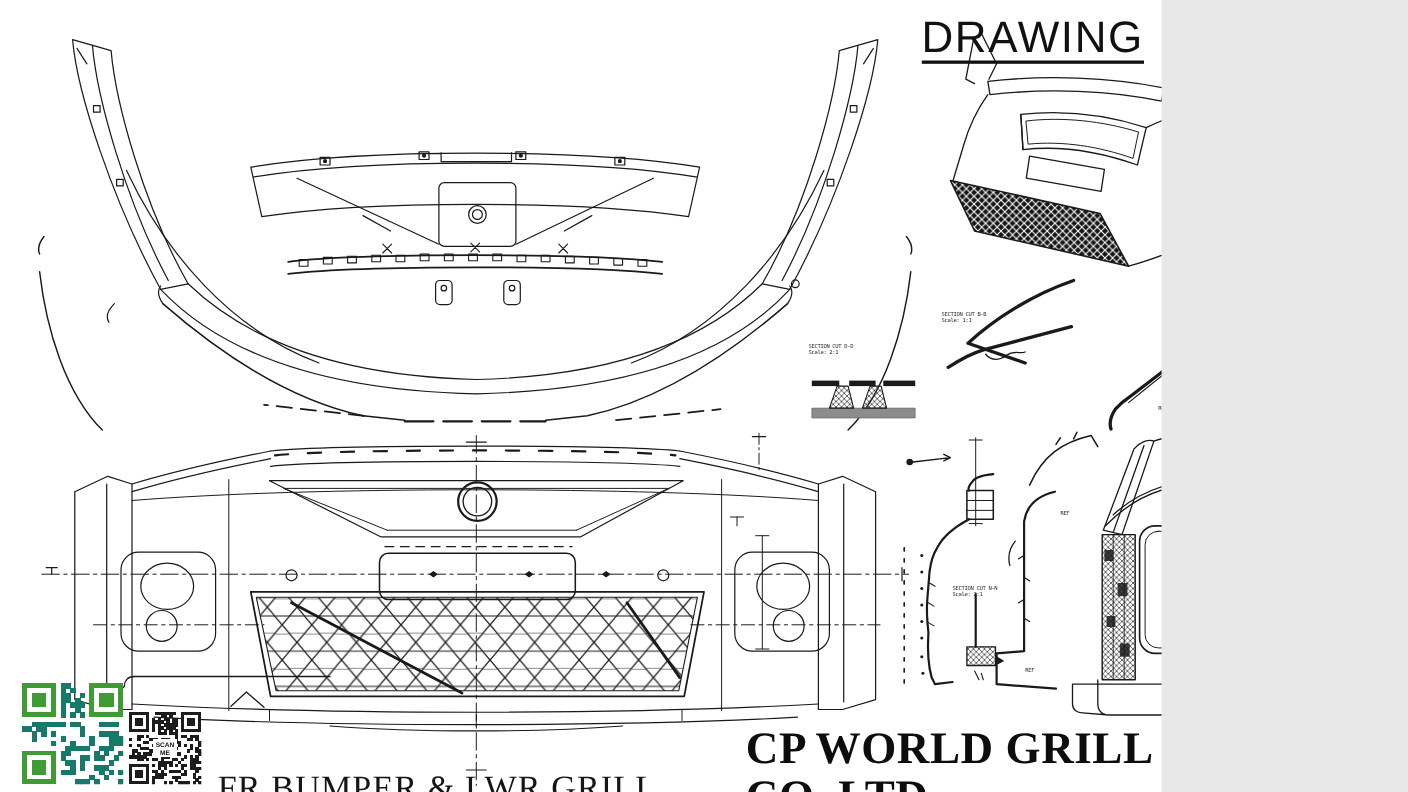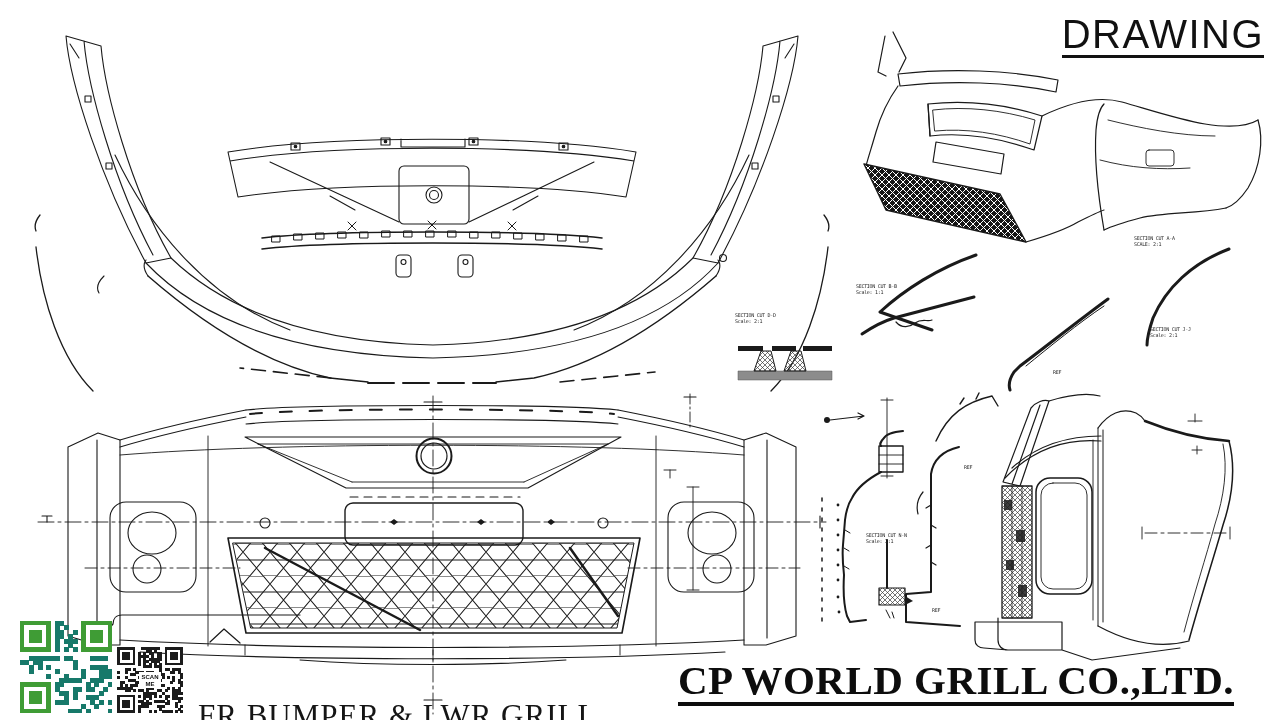--- a/index.html
+++ b/index.html
@@ -1,16 +1,16 @@
 <!DOCTYPE html>
 <html><head>
 <meta charset="utf-8">
 <style>
   html,body{margin:0;padding:0;background:#e8e8e8;}
-  .canvas{position:relative;width:1280px;height:720px;background:#ffffff;overflow:hidden;
+  .canvas{position:relative;width:1056px;height:720px;background:#ffffff;overflow:hidden;
           font-family:"Liberation Sans",sans-serif;color:#1a1a1a;}
   .canvas svg{position:absolute;left:0;top:0;}
   .title{position:absolute;top:14px;right:16px;font-size:40px;letter-spacing:1.5px;
          color:#111;border-bottom:3px solid #111;padding-bottom:1px;line-height:1.0;}
   .part-title{position:absolute;left:198px;top:670px;font-family:"Liberation Serif",serif;
          font-size:31px;letter-spacing:1px;color:#151515;border-bottom:2px solid #151515;
          padding-bottom:2px;line-height:1.05;margin-top:30px;}
   .company{position:absolute;left:678px;top:659px;font-family:"Liberation Serif",serif;
          font-weight:700;font-size:41px;letter-spacing:0.5px;color:#0d0d0d;
          border-bottom:4px solid #0d0d0d;padding-bottom:0px;line-height:1.05;}

